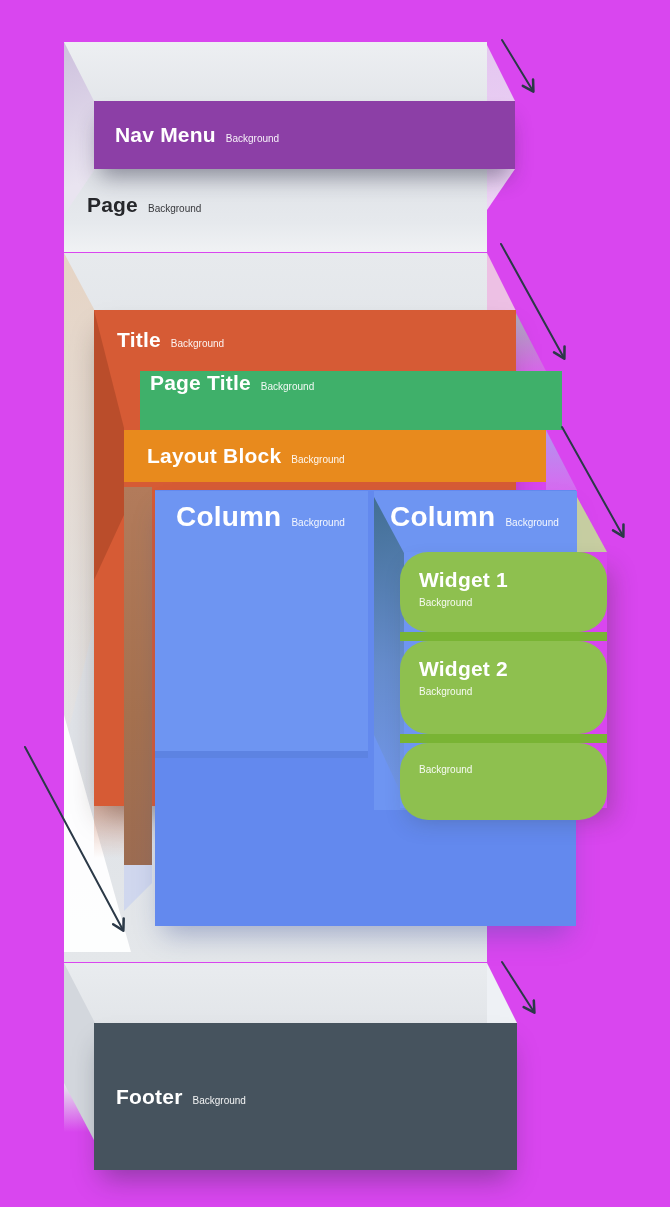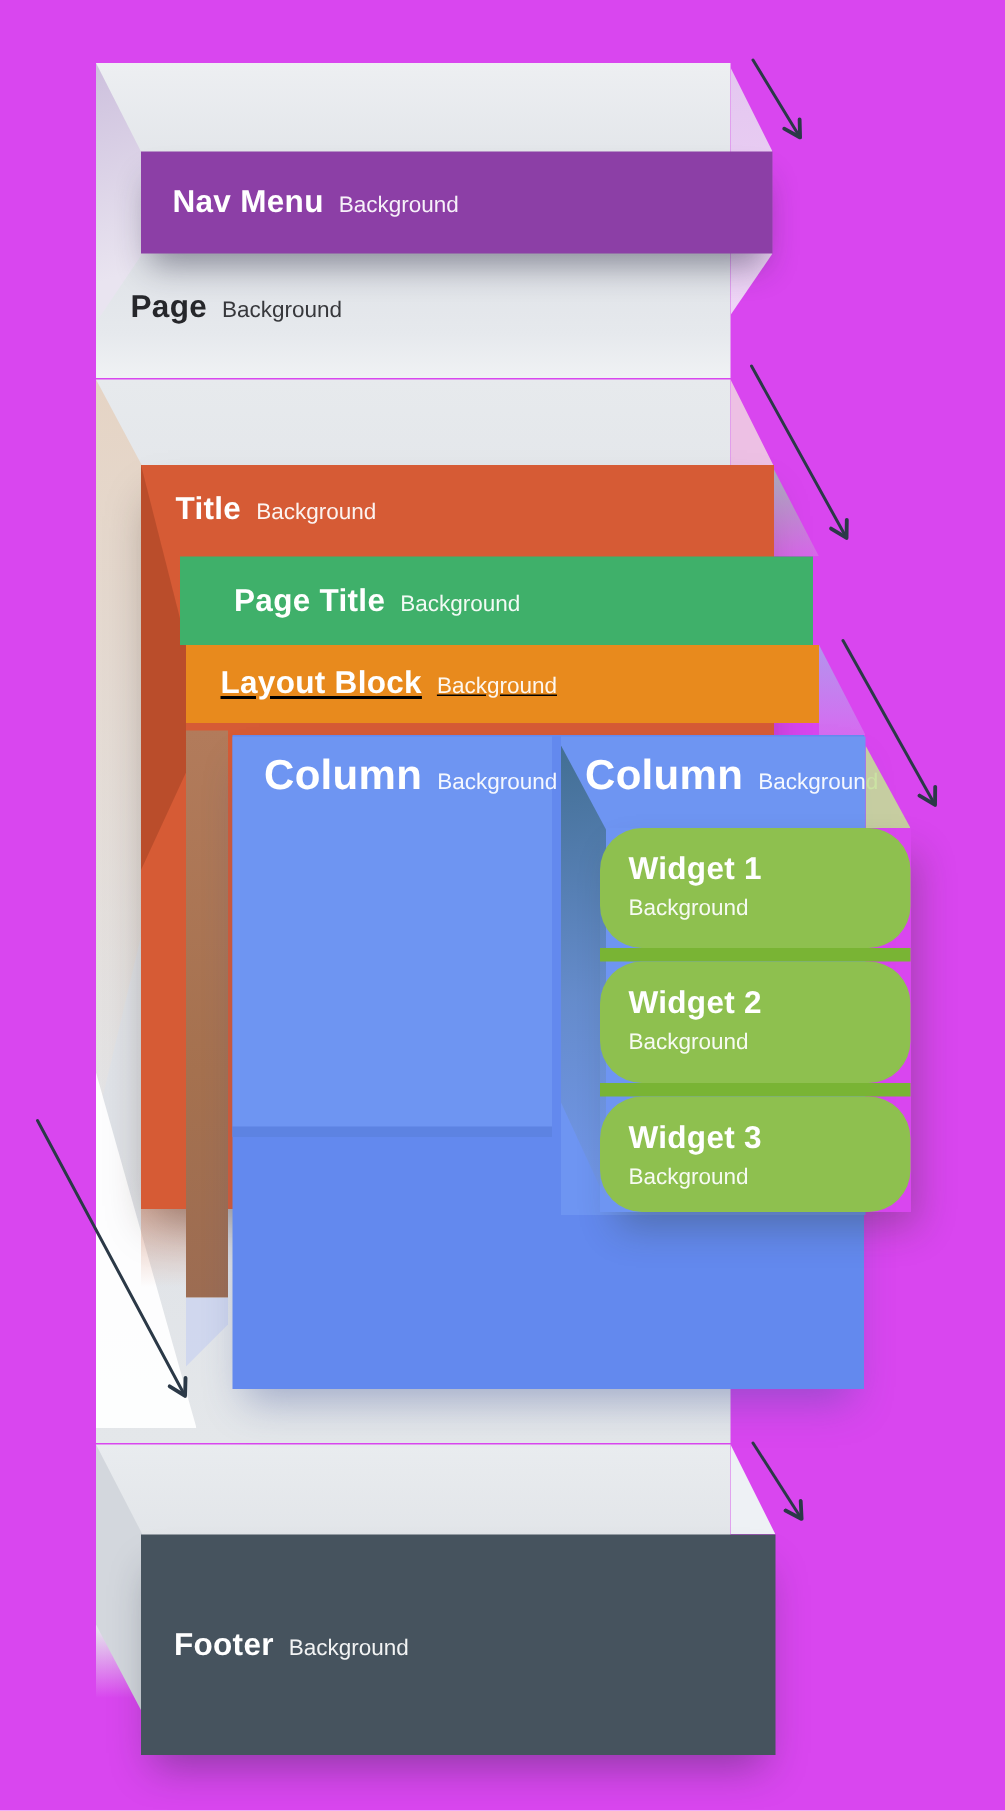--- a/index.html
+++ b/index.html
@@ -55,43 +55,43 @@
     background:#d3d7dd;clip-path:polygon(0 0,100% 60px,100% 179px,0 120px);}
   .w-band3-right{left:487px;top:963px;width:30px;height:60px;z-index:2;
     background:#eef1f5;clip-path:polygon(0 0,100% 60px,0 60px);}
   
   .nav{left:94px;top:101px;width:421px;height:68px;z-index:3;
     background:var(--nav);box-shadow:0 14px 22px -6px rgba(35,35,60,.45);
     display:flex;align-items:center;padding-left:21px;box-sizing:border-box;}
   .module{left:94px;top:310px;width:422px;height:496px;z-index:3;
     background:var(--module);box-shadow:0 16px 28px -8px rgba(50,30,20,.4);}
   .module-label{padding:18px 0 0 23px;}
-  .pagetitle{left:120px;top:371px;width:422px;height:59px;z-index:5;
-    background:var(--page-title);display:flex;align-items:center;padding-left:36px;box-sizing:border-box;}
+  .pagetitle{left:140px;top:371px;width:422px;height:59px;z-index:5;
+    background:var(--page-title);display:flex;padding-left:10px;box-sizing:border-box;}
   .layout{left:124px;top:430px;width:422px;height:52px;z-index:5;
-    background:var(--layout);display:flex;align-items:center;padding-left:23px;box-sizing:border-box;text-decoration:underline;}
+    background:var(--layout);display:flex;align-items:center;padding-left:23px;box-sizing:border-box;}
   .row{left:155px;top:490px;width:421px;height:436px;z-index:6;
     background:var(--row);box-shadow:0 16px 26px -8px rgba(60,80,150,.4);}
   .col-left{left:155px;top:491px;width:213px;height:267px;z-index:7;
     background:var(--column);border-bottom:7px solid rgba(56,90,190,.30);box-sizing:border-box;
     padding:10px 0 0 21px;}
   .col-right{left:374px;top:491px;width:203px;height:319px;z-index:7;
     background:var(--column);box-sizing:border-box;padding:10px 0 0 16px;}
   .widgets{left:400px;top:552px;width:207px;height:256px;z-index:9;
     box-shadow:8px 14px 24px -4px rgba(40,50,30,.3);}
   .widget{background:var(--widget);box-sizing:border-box;padding:16px 0 0 19px;border-radius:28px;}
-  .wd1{height:80px;} .wd2{height:81px;} .wd3{height:77px;}
+  .wd1{height:80px;} .wd2{height:93px;} .wd3{height:77px;}
   .wdiv{height:9px;background:var(--divider);}
   .footer{left:94px;top:1023px;width:423px;height:147px;z-index:3;
     background:var(--footer);box-shadow:0 16px 26px -8px rgba(30,40,50,.4);
     display:flex;align-items:center;padding-left:22px;box-sizing:border-box;}
   
   .label{display:flex;align-items:baseline;gap:10px;white-space:nowrap;}
   .t{font-size:21px;font-weight:700;color:#ffffff;letter-spacing:.2px;}
-  .s{font-size:15px;font-weight:400;color:rgba(255,255,255,.93);}
+  .s{font-size:10px;font-weight:400;color:rgba(255,255,255,.93);}
   .t-sm{font-size:28px;}
   .stack .t{display:block;font-size:21px;}
   .stack .s{display:block;margin-top:5px;}
   .page-label{left:87px;top:193px;z-index:3;}
   .page-label .t{color:var(--ink);}
   .page-label .s{color:#37383c;}
   
   .arrows{left:0;top:0;width:670px;height:1207px;z-index:30;pointer-events:none;color:var(--arrow);}
 </style>
 </head>
@@ -171,21 +171,20 @@
       <span class="t">Widget 1</span>
       <span class="s">Background</span>
     </div>
     <div class="wdiv"></div>
     <div class="widget wd2 stack">
       <span class="t">Widget 2</span>
       <span class="s">Background</span>
     </div>
     <div class="wdiv"></div>
     <div class="widget wd3 stack">
-      <span class="t">Widget 3</span>
       <span class="s">Background</span>
     </div>
   </div>
 
   <div class="abs footer">
     <div class="label">
       <span class="t">Footer</span>
       <span class="s">Background</span>
     </div>
   </div>

